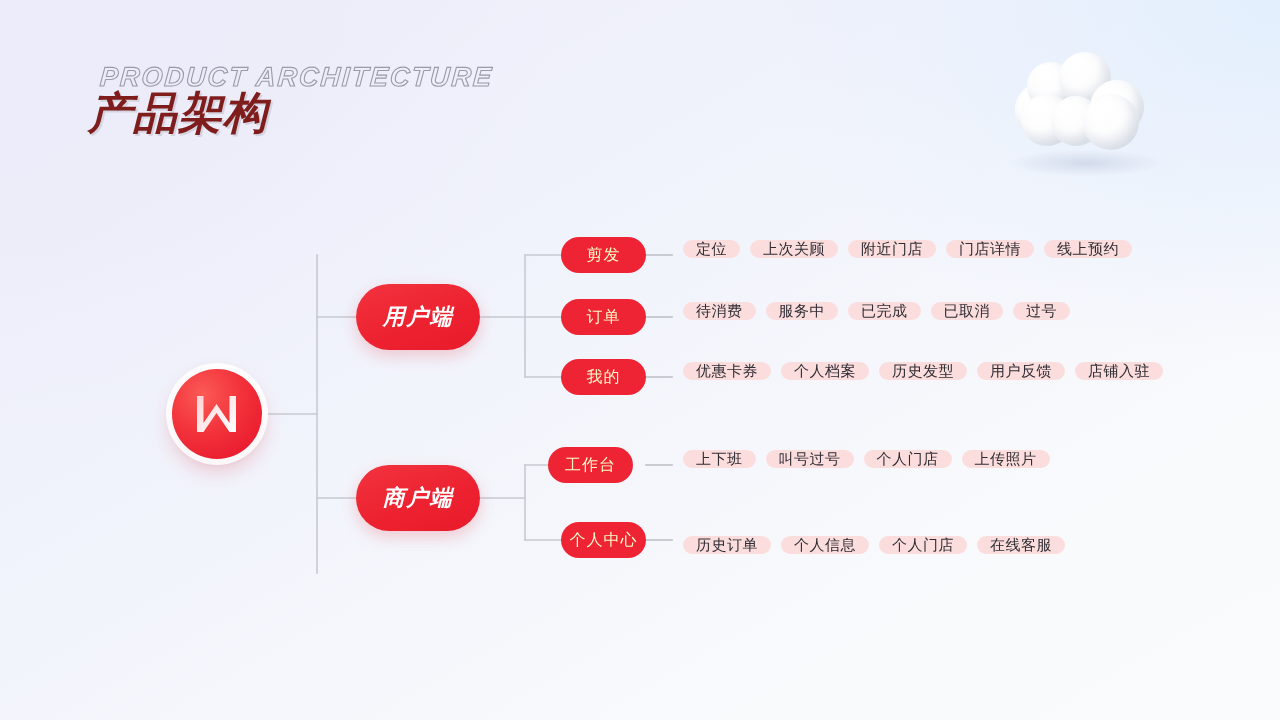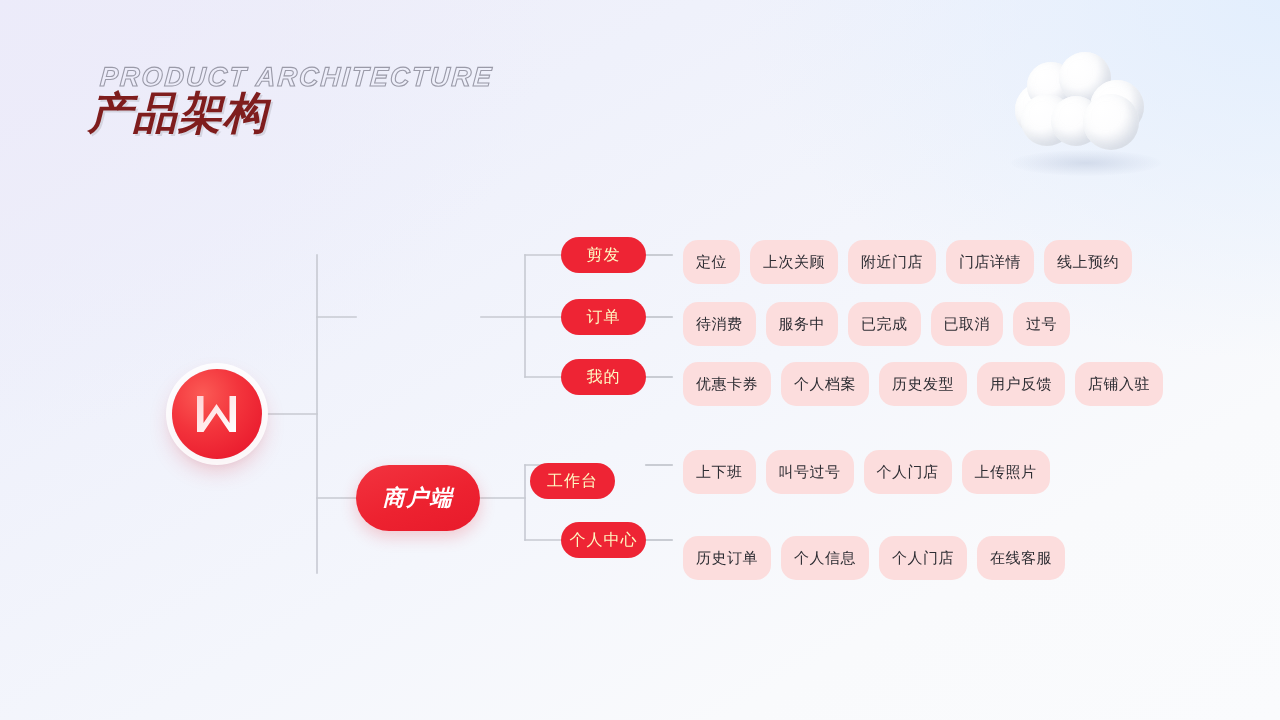--- a/index.html
+++ b/index.html
@@ -92,27 +92,27 @@
     font-size: 16px; font-weight: 400;
     letter-spacing: 1px;
     display: flex; align-items: center; justify-content: center;
     padding: 0 16px;
     white-space: nowrap;
   }
 
   
   .leaf-row { position: absolute; display: flex; align-items: center; gap: 10px; }
   .leaf {
-    height: 44px;
+    height: 18px;
     border-radius: 15px;
     background: #fcdddd;
     color: #2d2d33;
     font-size: 15px;
     letter-spacing: 0.5px;
-    display: flex; align-items: center; justify-content: center;
+    display: flex; align-items: flex-start; justify-content: center;
     padding: 0 13px;
     white-space: nowrap;
   }
 </style>
 </head>
 <body>
 
 <div id="title-block">
   <div id="title-en">PRODUCT ARCHITECTURE</div>
   <div id="title-cn">产品架构</div>
@@ -169,35 +169,38 @@
         <linearGradient id="mg" x1="0" y1="0" x2="1" y2="1">
           <stop offset="0" stop-color="#ffffff"></stop>
           <stop offset="0.55" stop-color="#ffe9ea"></stop>
           <stop offset="1" stop-color="#ffd2d5"></stop>
         </linearGradient>
       </defs>
       <path d="M3 4 L3 40 L9.5 40 L9.5 13 L22.5 32 L35.5 13 L35.5 40 L42 40 L42 4 L35.5 4 L22.5 23 L9.5 4 Z" fill="url(#mg)" transform="rotate(180 22.5 22)"></path>
     </svg>
   </div>
 
+  <div class="node-l1" style="left:356px; top:284px;">
+    <span>用户端</span>
+  </div>
   <div class="node-l1" style="left:356px; top:465px;">
     <span>商户端</span>
   </div>
 
   <div class="node-l2" style="left:561px; top:237px; width:85px;">
     <span>剪发</span>
   </div>
   <div class="node-l2" style="left:561px; top:299px; width:85px;">
     <span>订单</span>
   </div>
   <div class="node-l2" style="left:561px; top:359px; width:85px;">
     <span>我的</span>
   </div>
 
-  <div class="node-l2" style="left:530px; top:447px; width:85px;margin-top:16px;">
+  <div class="node-l2" style="left:548px; top:447px; width:85px;">
     <span>工作台</span>
   </div>
   <div class="node-l2" style="left:561px; top:522px; width:85px;">
     <span>个人中心</span>
   </div>
 
   <div class="leaf-row" style="left:683px; top:240px;">
     <div class="leaf">
         <span>定位</span>
       </div>

